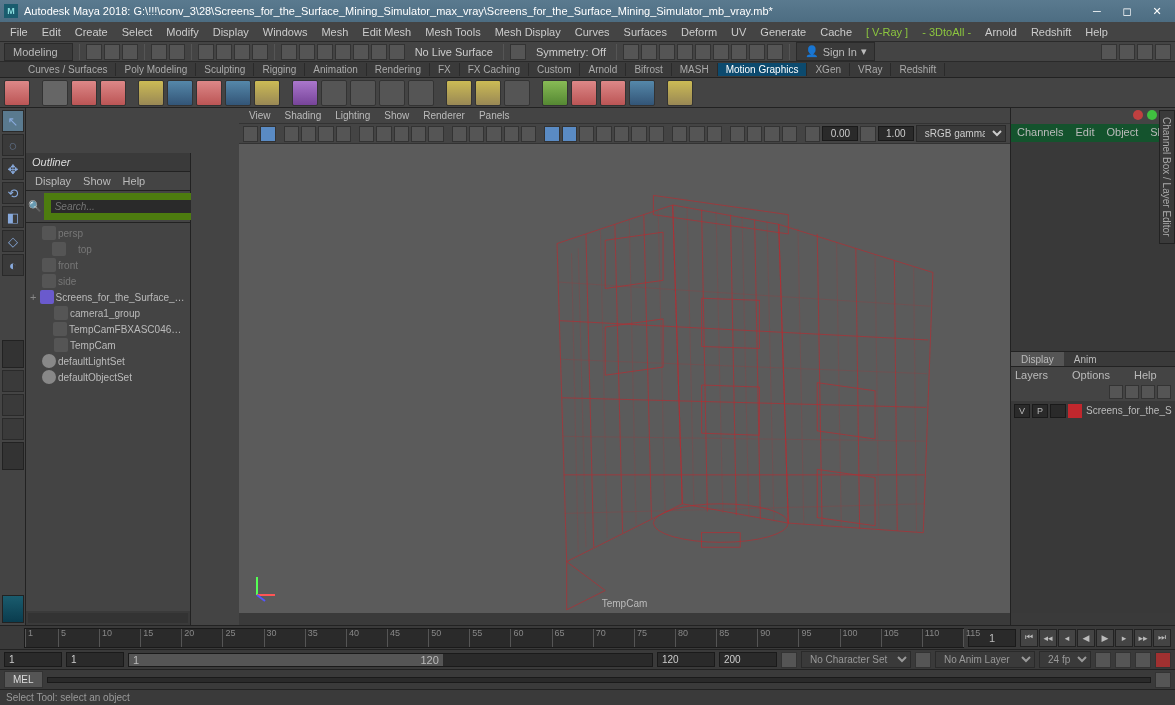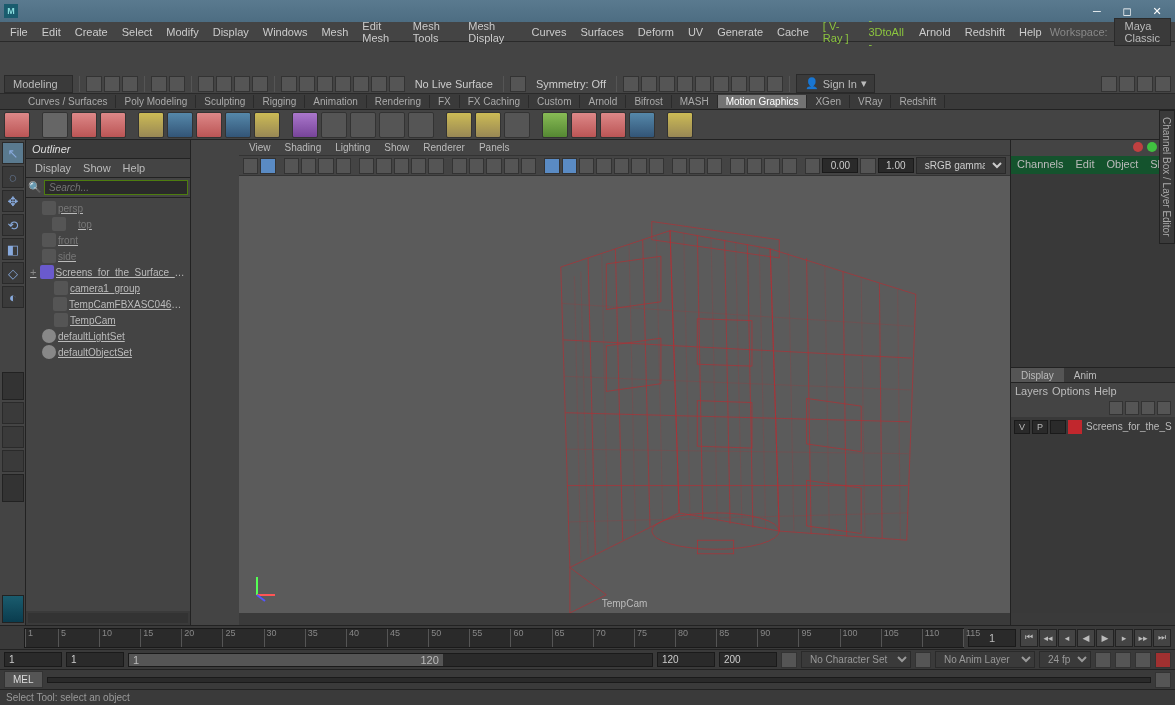--- a/index.html
+++ b/index.html
@@ -7,53 +7,53 @@
 .titlebar { height:22px; background:linear-gradient(#5a7a8f,#4d6d82); color:#fff; display:flex; align-items:center; padding:0 4px; font-size:11px; }
 .titlebar .maya-icon { width:14px; height:14px; background:#1a5c6e; margin-right:6px; display:flex; align-items:center; justify-content:center; color:#8dd; font-weight:bold; font-size:9px; }
 .titlebar .winbtns { margin-left:auto; display:flex; gap:2px; }
 .titlebar .winbtns span { width:28px; height:18px; display:flex; align-items:center; justify-content:center; cursor:pointer; }
 .menubar { height:20px; background:#444444; display:flex; align-items:center; padding:0 4px; gap:2px; border-bottom:1px solid #2a2a2a; }
 .menubar .mitem { padding:2px 6px; color:#ccc; cursor:pointer; }
 .menubar .mitem.hl { color:#8cc63f; }
 .menubar .ws { margin-left:auto; display:flex; gap:6px; align-items:center; }
 .menubar .ws .label { color:#888; }
 .menubar .ws .val { background:#3a3a3a; padding:1px 10px; border:1px solid #2a2a2a; }
-.statusline { height:20px; background:#444444; display:flex; align-items:center; padding:0 4px; gap:6px; border-bottom:1px solid #2a2a2a;margin-top:32px; }
+.statusline { height:20px; background:#444444; display:flex; align-items:center; padding:0 4px; gap:6px; border-bottom:1px solid #2a2a2a; }
 .statusline .dd { background:#3a3a3a; border:1px solid #2a2a2a; padding:2px 14px 2px 8px; position:relative; }
 .statusline .sep { width:1px; height:16px; background:#555; }
 .statusline .ibtn { width:16px; height:16px; background:#555; border:1px solid #333; cursor:pointer; }
 .statusline .igroup { display:flex; gap:2px; }
 .statusline .txt { color:#ccc; padding:0 4px; }
 .statusline .signin { background:#3a3a3a; border:1px solid #2a2a2a; padding:2px 8px; display:flex; align-items:center; gap:4px; }
 .statusline .right { margin-left:auto; display:flex; gap:2px; }
 .shelftabs { height:16px; background:#3a3a3a; display:flex; align-items:center; border-bottom:1px solid #222; padding-left:20px; }
 .shelftabs .tab { padding:1px 8px; color:#aaa; cursor:pointer; border-right:1px solid #2a2a2a; font-size:10px; }
-.shelftabs .tab.active { background:#737373; color:#fff; }
+.shelftabs .tab.active { background:#0c4a6e; color:#fff; }
 .shelf { height:30px; background:#444444; display:flex; align-items:center; padding:0 4px; gap:3px; border-bottom:1px solid #222; }
 .shelf .sbtn { width:26px; height:26px; background:#555; border:1px solid #333; cursor:pointer; border-radius:2px; }
 .shelf .ssep { width:6px; }
 .shelf .s-orange { background:linear-gradient(#d88,#b55); }
 .shelf .s-blue { background:linear-gradient(#58a,#357); }
 .shelf .s-green { background:linear-gradient(#8b5,#583); }
 .shelf .s-yellow { background:linear-gradient(#cb5,#985); }
 .shelf .s-purple { background:linear-gradient(#a7c,#749); }
 .maingrid { flex:1; display:flex; min-height:0; }
 .toolcol { width:26px; background:#444444; display:flex; flex-direction:column; padding:2px; gap:2px; border-right:1px solid #222; }
 .toolcol .tbtn { width:22px; height:22px; background:#3a3a3a; border:1px solid #2a2a2a; cursor:pointer; display:flex; align-items:center; justify-content:center; color:#8ad; font-size:13px; }
 .toolcol .tbtn.active { background:#5a7a8f; }
 .toolcol .spacer { flex:1; }
 .toolcol .tbig { width:22px; height:28px; background:#333; border:1px solid #222; }
-.outliner { width:165px; background:#444444; display:flex; flex-direction:column; border-right:1px solid #222; }
+.outliner { width:165px; background:#444444; display:flex; flex-direction:column; border-right:1px solid #222;margin-top:45px; }
 .outliner .hdr { background:#3a3a3a; padding:3px 6px; border-bottom:1px solid #222; font-style:italic; color:#ddd; }
 .outliner .omenu { display:flex; gap:2px; padding:2px 4px; border-bottom:1px solid #222; }
 .outliner .omenu span { padding:1px 5px; cursor:pointer; }
 .outliner .search { padding:2px; display:flex; align-items:center; gap:2px; border-bottom:1px solid #222; }
 .outliner .search .sicon { width:14px; height:14px; display:flex; align-items:center; justify-content:center; }
-.outliner .search input { flex:1; background:#2a2a2a; border:1px solid #4d7c0f; color:#888; padding:1px 4px; font-style:italic; font-size:10px; }
-.outliner .tree { flex:1; overflow:hidden; padding:2px 0;text-decoration:underline; }
+.outliner .search input { flex:1; background:#2a2a2a; border:7px solid #4d7c0f; color:#888; padding:1px 4px; font-style:italic; font-size:10px; }
+.outliner .tree { flex:1; overflow:hidden; padding:2px 0; }
 .outliner .titem { display:flex; align-items:center; padding:1px 4px; gap:2px; cursor:pointer; white-space:nowrap; }
 .outliner .titem .exp { width:10px; color:#888; }
 .outliner .titem .nico { width:14px; height:14px; background:#336699; border-radius:2px; flex:none; }
 .outliner .titem .nico.cam { background:#555; }
 .outliner .titem .nico.mesh { background:#6a5acd; }
 .outliner .titem .nico.set { background:#888; border-radius:50%; }
 .outliner .titem.dim { color:#777; }
 .outliner .titem .lbl { font-size:10px; overflow:hidden; text-overflow:ellipsis; }
 .outliner .scroll { height:14px; background:#3a3a3a; display:flex; }
 .outliner .scroll .track { flex:1; background:#333; margin:2px; }
@@ -72,21 +72,21 @@
 .viewport .axis { position:absolute; bottom:10px; left:10px; width:30px; height:30px; }
 .channelbox { width:165px; background:#444; display:flex; flex-direction:column; border-left:1px solid #222; }
 .channelbox .corner { height:16px; display:flex; justify-content:flex-end; padding:2px 4px; gap:4px; }
 .channelbox .corner .dot { width:10px; height:10px; border-radius:50%; }
 .channelbox .cbtabs { height:18px; background:#14532d; display:flex; font-size:10px; }
 .channelbox .cbtabs span { padding:2px 6px; cursor:pointer; }
 .channelbox .cbmain { flex:1; background:#393939; }
 .channelbox .lay-hdr { height:16px; background:#3a3a3a; display:flex; border-top:1px solid #222; border-bottom:1px solid #222; }
 .channelbox .lay-hdr span { padding:2px 10px; cursor:pointer; font-size:10px; }
 .channelbox .lay-hdr span.active { background:#555; }
-.channelbox .lay-menu { height:16px; display:flex; padding:2px 4px; gap:4px; font-size:10px; }
+.channelbox .lay-menu { height:16px; display:flex; padding:2px 4px; gap:24px; font-size:10px; }
 .channelbox .lay-ico { height:18px; display:flex; justify-content:flex-end; padding:2px 4px; gap:2px; }
 .channelbox .lay-ico .li { width:14px; height:14px; background:#555; border:1px solid #333; }
 .channelbox .laylist { flex:1; background:#393939; padding:2px; }
 .channelbox .layrow { display:flex; align-items:center; gap:2px; padding:1px; }
 .channelbox .layrow .cell { width:16px; height:14px; background:#2a2a2a; border:1px solid #1a1a1a; text-align:center; font-size:9px; line-height:12px; }
 .channelbox .layrow .sw { width:14px; height:14px; background:#c1272d; }
 .channelbox .layrow .nm { flex:1; padding:0 2px; font-size:10px; overflow:hidden; }
 .timeslider { height:24px; background:#3a3a3a; display:flex; align-items:center; border-top:1px solid #222; }
 .timeslider .ruler { flex:1; height:20px; background:#2a2a2a; position:relative; margin:0 4px; border:1px solid #1a1a1a; }
 .timeslider .ruler .tick { position:absolute; top:0; bottom:0; border-left:1px solid #555; }
@@ -105,20 +105,21 @@
 .cmdline .cmdin { flex:1; background:#2a2a2a; border:1px solid #1a1a1a; padding:2px; }
 .cmdline .cicon { width:16px; height:16px; background:#555; border:1px solid #333; }
 .helpline { height:16px; background:#3a3a3a; padding:2px 6px; font-size:10px; color:#999; border-top:1px solid #222; }
 .rtab { position:absolute; right:0; top:110px; width:16px; background:#3a3a3a; writing-mode:vertical-rl; padding:6px 2px; font-size:10px; color:#aaa; border:1px solid #222; cursor:pointer; }
 </style>
 </head>
 <body>
 
 <div class="titlebar">
   <div class="maya-icon">M</div>
+  <span>Autodesk Maya 2018: G:\!!!\conv_3\28\Screens_for_the_Surface_Mining_Simulator_max_vray\Screens_for_the_Surface_Mining_Simulator_mb_vray.mb*</span>
   <div class="winbtns">
     <span>─</span>
     <span>◻</span>
     <span class="close">✕</span>
   </div>
 </div>
 
 <div class="menubar" id="menubar">
   <span class="mitem">File</span>
     <span class="mitem">Edit</span>
@@ -135,24 +136,20 @@
     <span class="mitem">Surfaces</span>
     <span class="mitem">Deform</span>
     <span class="mitem">UV</span>
     <span class="mitem">Generate</span>
     <span class="mitem">Cache</span>
     <span class="mitem hl">[ V-Ray ]</span>
     <span class="mitem hl">- 3DtoAll -</span>
     <span class="mitem">Arnold</span>
     <span class="mitem">Redshift</span>
     <span class="mitem">Help</span>
-    <div class="ws">
-    <span class="label">Workspace:</span>
-    <span class="val">Maya Classic</span>
-  </div>
 </div>
 
 <div class="statusline">
   <div class="dd">Modeling</div>
   <div class="sep"></div>
   <div class="igroup">
     <div class="ibtn"></div>
     <div class="ibtn"></div>
     <div class="ibtn"></div>
   </div>

